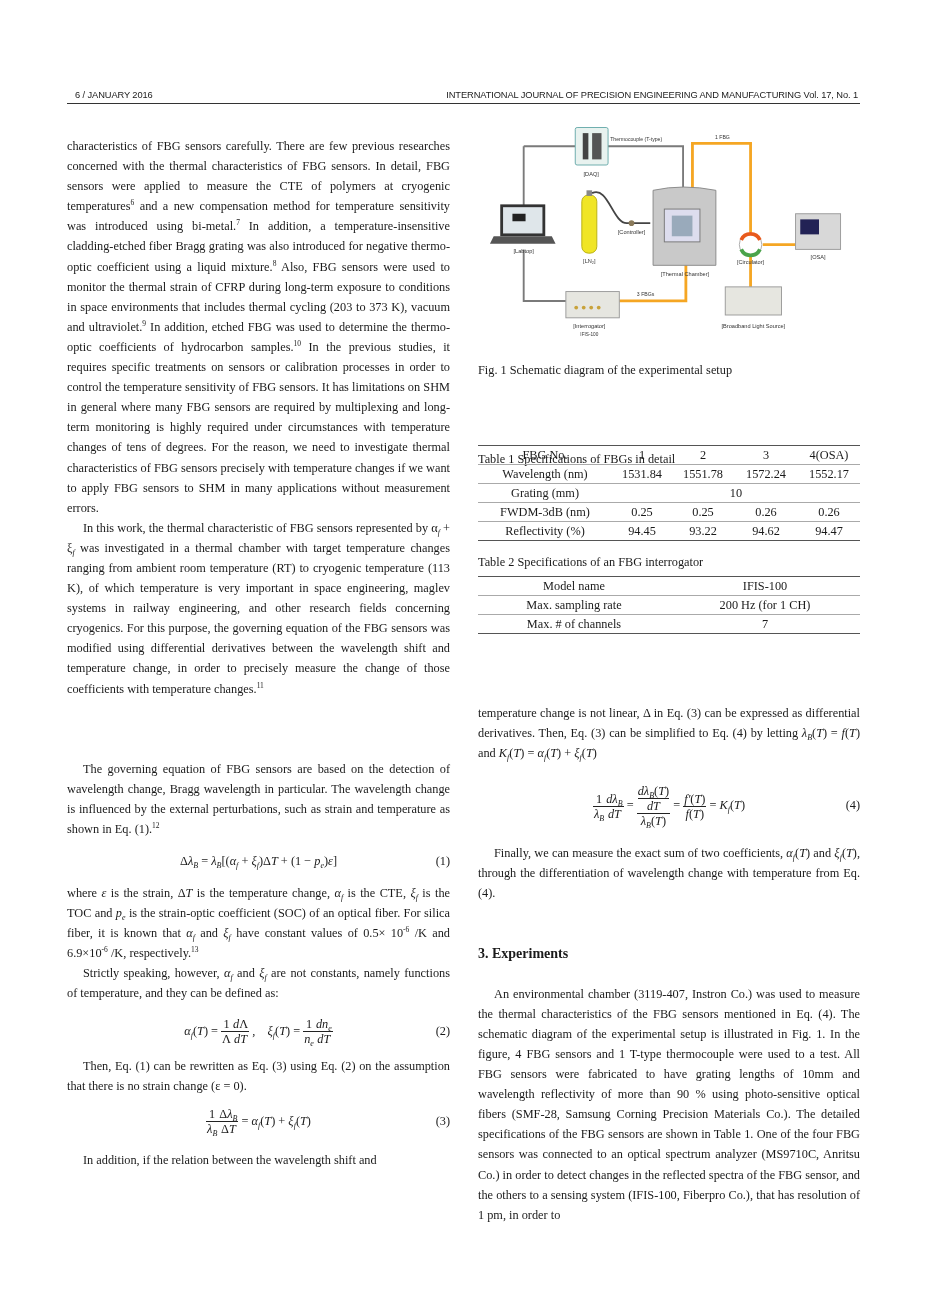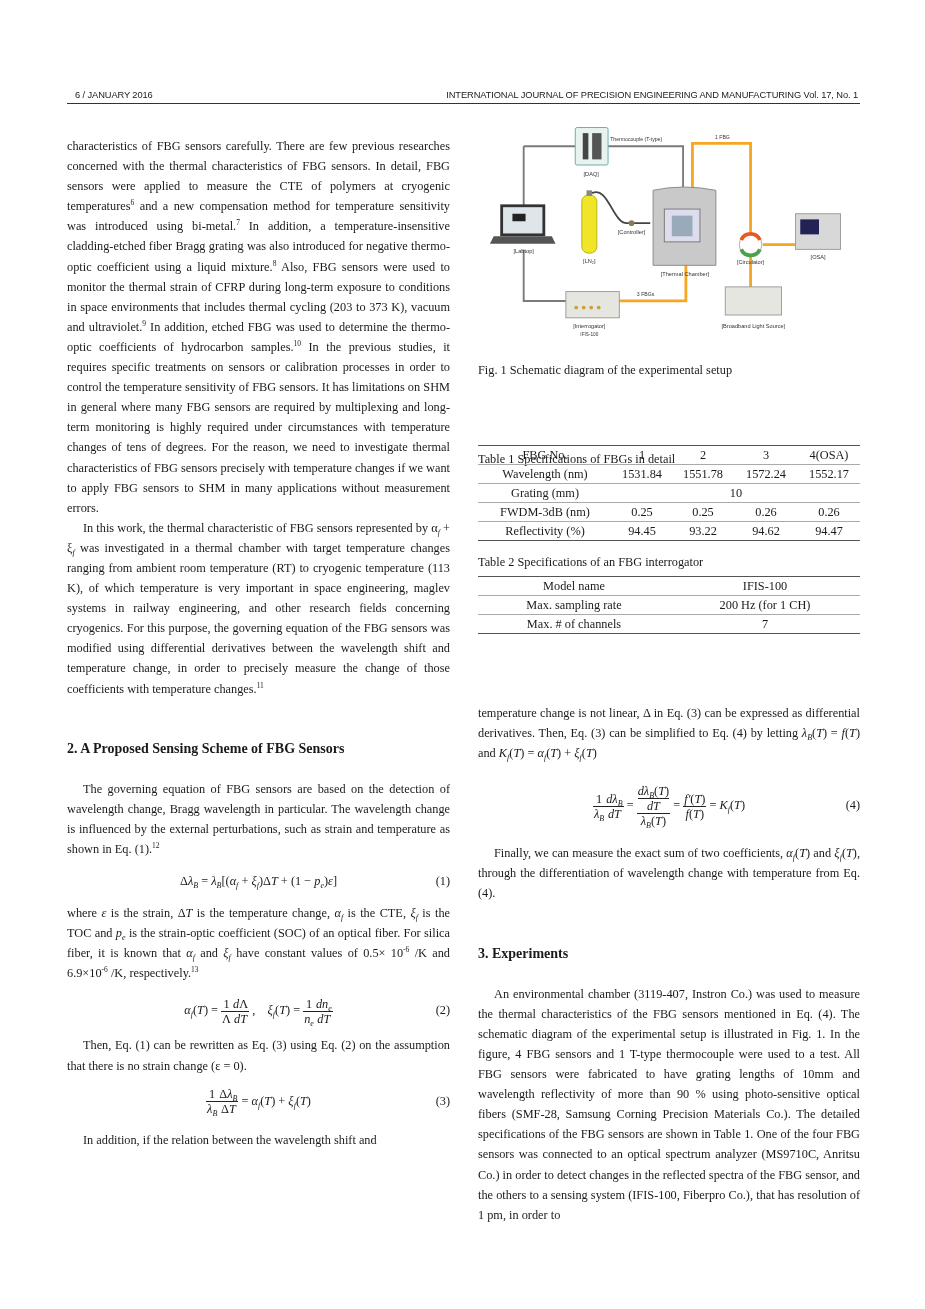--- a/index.html
+++ b/index.html
@@ -47,33 +47,33 @@
     <span class="left">6 / JANUARY 2016</span>
     <span class="right">INTERNATIONAL JOURNAL OF PRECISION ENGINEERING AND MANUFACTURING  Vol. 17, No. 1</span>
   </div>
   <div class="head-rule"></div>
 
   <div class="col col-left">
     <p><span>characteristics of FBG sensors carefully.  There are few previous researches concerned with the thermal characteristics of FBG sensors. In detail, FBG sensors were applied to measure the CTE of polymers at cryogenic temperatures</span><sup>6</sup><span> and a new compensation method for temperature sensitivity was introduced using bi-metal.</span><sup>7</sup><span> In addition, a temperature-insensitive cladding-etched fiber Bragg grating was also introduced for negative thermo-optic coefficient using a liquid mixture.</span><sup>8</sup><span> Also, FBG sensors were used to monitor the thermal strain of CFRP during long-term exposure to conditions in space environments that includes thermal cycling (203 to 373 K), vacuum and ultraviolet.</span><sup>9</sup><span> In addition, etched FBG was used to determine the thermo-optic coefficients of hydrocarbon samples.</span><sup>10</sup><span> In the previous studies, it requires specific treatments on sensors or calibration processes in order to control the temperature sensitivity of FBG sensors. It has limitations on SHM in general where many FBG sensors are required by multiplexing and long-term monitoring is highly required under circumstances with temperature changes of tens of degrees. For the reason, we need to investigate thermal characteristics of FBG sensors precisely with temperature changes if we want to apply FBG sensors to SHM in many applications without measurement errors.</span></p>
     <p class="indent"><span>In this work, the thermal characteristic of FBG sensors represented by α</span><sub><i>f</i></sub><span> + ξ</span><sub><i>f</i></sub><span> was investigated in a thermal chamber with target temperature changes ranging from ambient room temperature (RT) to cryogenic temperature (113 K), of which temperature is very important in space engineering, maglev systems in railway engineering, and other research fields concerning cryogenics. For this purpose, the governing equation of the FBG sensors was modified using differential derivatives between the wavelength shift and temperature change, in order to precisely measure the change of those coefficients with temperature changes.</span><sup>11</sup></p>
 
     <div style="height:40px"></div>
-    <div class="section-title">2. A Proposed Sensing Scheme of FBG Sensors</div>
     <div style="height:20px"></div>
 
     <p class="indent"><span>The governing equation of FBG sensors are based on the detection of wavelength change, Bragg wavelength in particular. The wavelength change is influenced by the external perturbations, such as strain and temperature as shown in Eq. (1).</span><sup>12</sup></p>
 
     <div style="height:12px"></div>
     <div class="eq">
       <span>Δ<i>λ</i><sub><i>B</i></sub> = <i>λ</i><sub><i>B</i></sub>[(<i>α</i><sub><i>f</i></sub> + <i>ξ</i><sub><i>f</i></sub>)Δ<i>T</i> + (1 − <i>p</i><sub><i>e</i></sub>)<i>ε</i>]</span>
       <span class="num">(1)</span>
     </div>
     <div style="height:12px"></div>
 
     <p>where <i>ε</i> is the strain, Δ<i>T</i> is the temperature change, <i>α<sub>f</sub></i> is the CTE, <i>ξ<sub>f</sub></i> is the TOC and <i>p<sub>e</sub></i> is the strain-optic coefficient (SOC) of an optical fiber. For silica fiber, it is known that <i>α<sub>f</sub></i> and <i>ξ<sub>f</sub></i> have constant values of 0.5× 10<sup>-6</sup> /K and 6.9×10<sup>-6</sup> /K, respectively.<sup>13</sup></p>
+    <p class="indent">Strictly speaking, however, <i>α<sub>f</sub></i> and <i>ξ<sub>f</sub></i> are not constants, namely functions of temperature, and they can be defined as:</p>
 
     <div style="height:10px"></div>
     <div class="eq" style="height:34px; line-height:34px;">
       <span><i>α<sub>f</sub></i>(<i>T</i>) = <span class="frac"><span class="top">1</span><span>Λ</span></span><span class="frac"><span class="top"><i>d</i>Λ</span><span><i>dT</i></span></span> ,&nbsp;&nbsp;&nbsp; <i>ξ<sub>f</sub></i>(<i>T</i>) = <span class="frac"><span class="top">1</span><span><i>n<sub>e</sub></i></span></span><span class="frac"><span class="top"><i>dn<sub>e</sub></i></span><span><i>dT</i></span></span></span>
       <span class="num">(2)</span>
     </div>
     <div style="height:8px"></div>
 
     <p class="indent">Then, Eq. (1) can be rewritten as Eq. (3) using Eq. (2) on the assumption that there is no strain change (ε = 0).</p>
 

